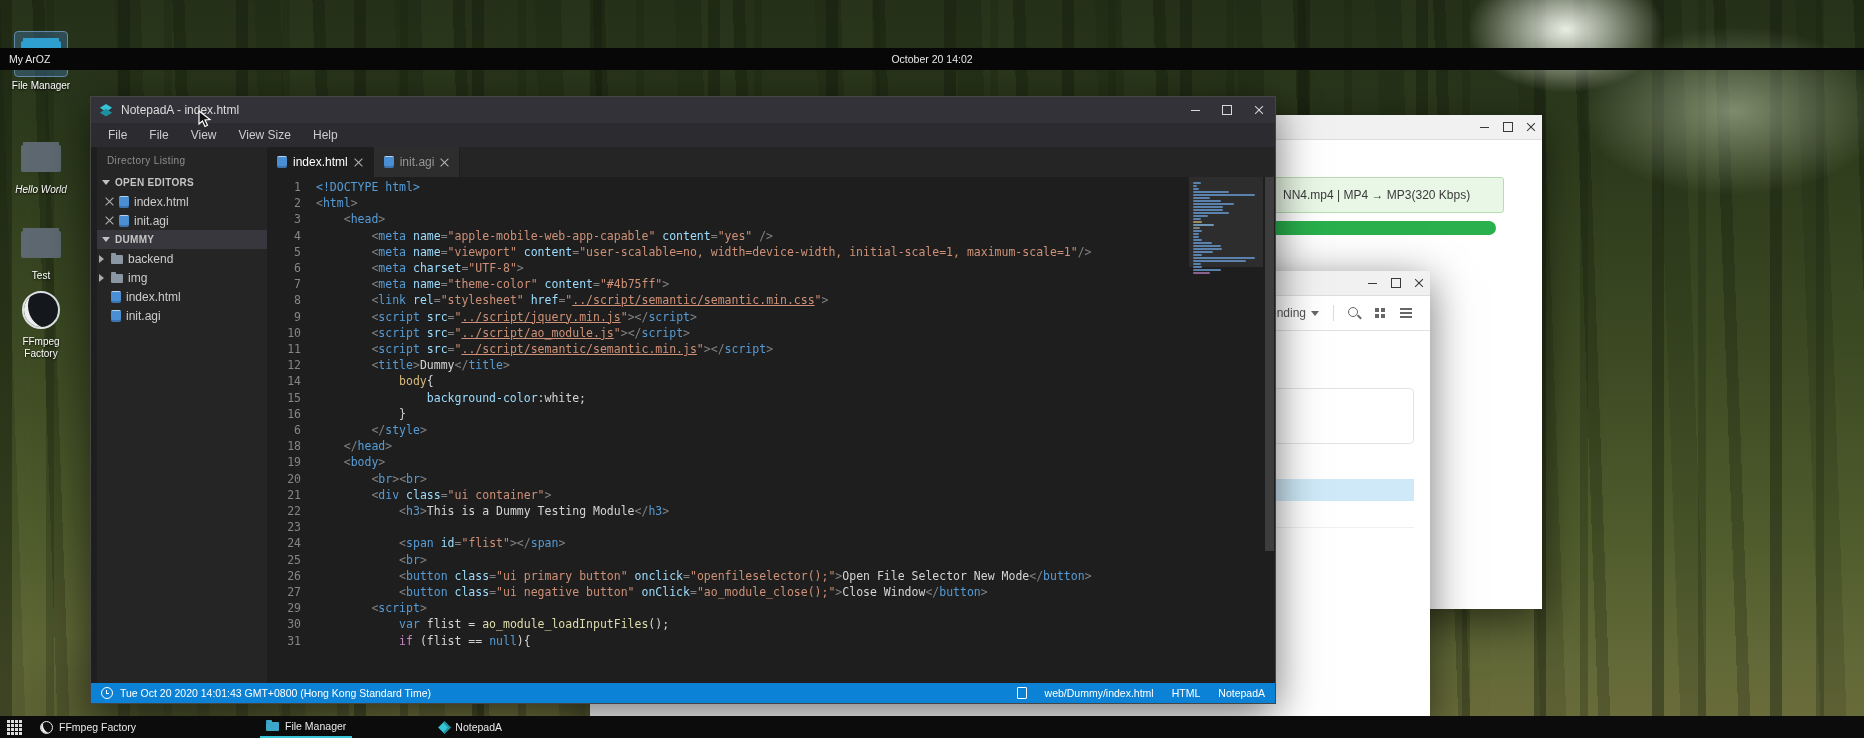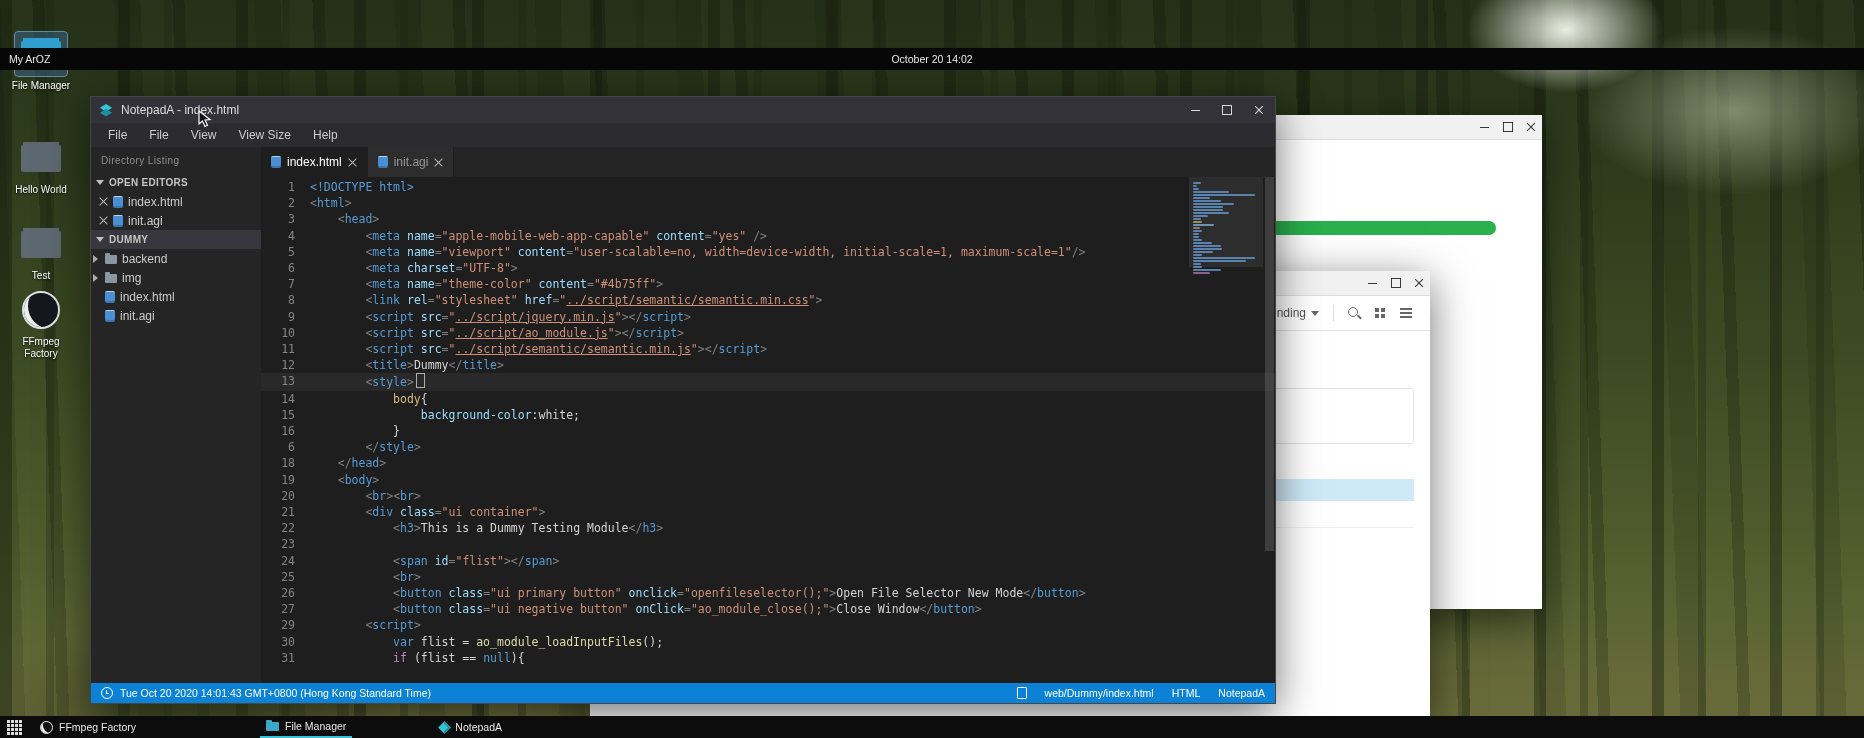--- a/index.html
+++ b/index.html
@@ -16,21 +16,21 @@
       linear-gradient(180deg,#222e18 0%,#2c3a1c 22%,#3d4b24 48%,#535f2e 72%,#6a6f3c 90%,#75743f 100%);
   }
   
   .topbar{position:absolute;left:0;top:0;width:100%;height:22px;background:#070707;color:#e9e9e9;font-size:10.5px;z-index:40;margin-top:48px;}
   .topbar .tb-left{position:absolute;left:9px;top:5px;}
   .topbar .tb-center{position:absolute;left:50%;transform:translateX(-50%);top:5px;}
   
   .desk-icons{position:absolute;left:0;top:22px;z-index:2;}
   .desk-icon{position:absolute;left:8px;width:66px;display:flex;flex-direction:column;align-items:center;gap:4px;cursor:pointer;}
   .desk-icon:nth-child(1){top:10px;}
-  .desk-icon:nth-child(2){top:114px;}
+  .desk-icon:nth-child(2){top:114px;font-style:italic;}
   .desk-icon:nth-child(3){top:200px;}
   .desk-icon:nth-child(4){top:266px;}
   .di-glyph{width:52px;height:44px;display:flex;align-items:center;justify-content:center;border-radius:3px;}
   .desk-icon.selected .di-glyph{background:rgba(70,140,220,.30);outline:1px solid rgba(130,185,240,.65);}
   .di-folder{position:relative;}
   .di-folder::after{content:"";width:40px;height:27px;background:#5d6870;border-radius:2px;box-shadow:0 -5px 0 -2px #5d6870;position:relative;}
   .desk-icon.selected .di-folder::after{background:#2f9fd0;box-shadow:0 -5px 0 -2px #2f9fd0;}
   .di-app::after{content:"";width:34px;height:34px;border-radius:50%;background:#15181c;border:2px solid #dfe3e6;box-shadow:inset 10px -4px 0 -6px #eee;}
   .di-label{font-size:10px;line-height:1.2;color:#fff;text-align:center;text-shadow:0 1px 2px rgba(0,0,0,.9);max-width:62px;}
   
@@ -65,21 +65,21 @@
   .fm-row-blue{margin:35px 16px 0;height:22px;background:#cfe9f8;}
   .fm-row{margin:0 16px;height:26px;border-bottom:1px solid #efefef;}
   
   .np-win{left:90px;top:96px;width:1186px;height:608px;z-index:10;background:#1e1e1e;border:1px solid #454545;box-sizing:border-box;display:flex;flex-direction:column;}
   .np-titlebar{height:26px;background:#323238;display:flex;align-items:center;gap:8px;padding-left:8px;flex:none;}
   .np-logo{display:flex;align-items:center;}
   .np-title{font-size:12px;color:#dcdcdc;}
   .np-controls{margin-left:auto;display:flex;height:100%;color:#d8d8d8;}
   .np-menubar{height:24px;background:#2b2b30;display:flex;align-items:center;padding-left:6px;flex:none;}
   .menu-item{padding:0 11px;font-size:12px;color:#cccccc;line-height:24px;cursor:pointer;}
-  .np-main{display:flex;flex:1;min-height:0;}
+  .np-main{display:flex;flex:1;min-height:0;margin-left:6px;}
   .np-sidebar{width:170px;background:#252526;flex:none;overflow:hidden;}
   .sb-header{font-size:10px;color:#8f8f8f;padding:8px 10px 7px;letter-spacing:.4px;}
   .sb-section{display:flex;align-items:center;gap:4px;height:19px;padding-left:5px;font-size:10px;font-weight:bold;color:#c5c5c5;letter-spacing:.3px;cursor:pointer;}
   .sb-section.folder{background:#37373d;}
   .side-row{height:19px;display:flex;align-items:center;gap:5px;padding-left:8px;cursor:pointer;}
   .side-row.tree{padding-left:0;}
   .side-label{font-size:12px;color:#cccccc;white-space:nowrap;overflow:hidden;}
   .close-x{width:9px;height:9px;position:relative;flex:none;cursor:pointer;}
   .close-x::before,.close-x::after{content:"";position:absolute;left:-1px;top:4px;width:11px;height:1px;background:#b5b5b5;}
   .close-x::before{transform:rotate(45deg);}
@@ -165,20 +165,23 @@
         <div class="di-label">FFmpeg Factory</div>
       </div>
     </div>
 
   <div class="win ff-win">
     <div class="lt-bar">
       <span class="wc wc-min"></span>
       <span class="wc wc-max"></span>
       <span class="wc wc-close"></span>
     </div>
+    <div class="ff-job">
+      <span class="ff-job-text">NN4.mp4 | MP4 → MP3(320 Kbps)</span>
+    </div>
     <div class="ff-bar"></div>
   </div>
 
   <div class="win fm-win">
     <div class="lt-bar">
       <span class="wc wc-min"></span>
       <span class="wc wc-max"></span>
       <span class="wc wc-close"></span>
     </div>
     <div class="fm-toolbar">
@@ -285,21 +288,20 @@
             <div class="code-line"><span class="ln">3</span><span class="toks"><span class="tk-p">    </span><span class="tk-pu">&lt;</span><span class="tk-t">head</span><span class="tk-pu">&gt;</span></span></div>
             <div class="code-line"><span class="ln">4</span><span class="toks"><span class="tk-p">        </span><span class="tk-pu">&lt;</span><span class="tk-t">meta</span><span class="tk-a"> name</span><span class="tk-pu">=</span><span class="tk-s">"apple-mobile-web-app-capable"</span><span class="tk-a"> content</span><span class="tk-pu">=</span><span class="tk-s">"yes"</span><span class="tk-pu"> /&gt;</span></span></div>
             <div class="code-line"><span class="ln">5</span><span class="toks"><span class="tk-p">        </span><span class="tk-pu">&lt;</span><span class="tk-t">meta</span><span class="tk-a"> name</span><span class="tk-pu">=</span><span class="tk-s">"viewport"</span><span class="tk-a"> content</span><span class="tk-pu">=</span><span class="tk-s">"user-scalable=no, width=device-width, initial-scale=1, maximum-scale=1"</span><span class="tk-pu">/&gt;</span></span></div>
             <div class="code-line"><span class="ln">6</span><span class="toks"><span class="tk-p">        </span><span class="tk-pu">&lt;</span><span class="tk-t">meta</span><span class="tk-a"> charset</span><span class="tk-pu">=</span><span class="tk-s">"UTF-8"</span><span class="tk-pu">&gt;</span></span></div>
             <div class="code-line"><span class="ln">7</span><span class="toks"><span class="tk-p">        </span><span class="tk-pu">&lt;</span><span class="tk-t">meta</span><span class="tk-a"> name</span><span class="tk-pu">=</span><span class="tk-s">"theme-color"</span><span class="tk-a"> content</span><span class="tk-pu">=</span><span class="tk-s">"#4b75ff"</span><span class="tk-pu">&gt;</span></span></div>
             <div class="code-line"><span class="ln">8</span><span class="toks"><span class="tk-p">        </span><span class="tk-pu">&lt;</span><span class="tk-t">link</span><span class="tk-a"> rel</span><span class="tk-pu">=</span><span class="tk-s">"stylesheet"</span><span class="tk-a"> href</span><span class="tk-pu">=</span><span class="tk-s">"</span><span class="tk-l">../script/semantic/semantic.min.css</span><span class="tk-s">"</span><span class="tk-pu">&gt;</span></span></div>
             <div class="code-line"><span class="ln">9</span><span class="toks"><span class="tk-p">        </span><span class="tk-pu">&lt;</span><span class="tk-t">script</span><span class="tk-a"> src</span><span class="tk-pu">=</span><span class="tk-s">"</span><span class="tk-l">../script/jquery.min.js</span><span class="tk-s">"</span><span class="tk-pu">&gt;</span><span class="tk-pu">&lt;/</span><span class="tk-t">script</span><span class="tk-pu">&gt;</span></span></div>
             <div class="code-line"><span class="ln">10</span><span class="toks"><span class="tk-p">        </span><span class="tk-pu">&lt;</span><span class="tk-t">script</span><span class="tk-a"> src</span><span class="tk-pu">=</span><span class="tk-s">"</span><span class="tk-l">../script/ao_module.js</span><span class="tk-s">"</span><span class="tk-pu">&gt;</span><span class="tk-pu">&lt;/</span><span class="tk-t">script</span><span class="tk-pu">&gt;</span></span></div>
             <div class="code-line"><span class="ln">11</span><span class="toks"><span class="tk-p">        </span><span class="tk-pu">&lt;</span><span class="tk-t">script</span><span class="tk-a"> src</span><span class="tk-pu">=</span><span class="tk-s">"</span><span class="tk-l">../script/semantic/semantic.min.js</span><span class="tk-s">"</span><span class="tk-pu">&gt;</span><span class="tk-pu">&lt;/</span><span class="tk-t">script</span><span class="tk-pu">&gt;</span></span></div>
             <div class="code-line"><span class="ln">12</span><span class="toks"><span class="tk-p">        </span><span class="tk-pu">&lt;</span><span class="tk-t">title</span><span class="tk-pu">&gt;</span><span class="tk-p">Dummy</span><span class="tk-pu">&lt;/</span><span class="tk-t">title</span><span class="tk-pu">&gt;</span></span></div>
-            <div class="code-line current"><span class="ln">13</span><span class="toks"><span class="tk-p">        </span><span class="tk-pu">&lt;</span><span class="tk-t">style</span><span class="tk-pu">&gt;</span><span class="tk-cur"></span></span></div>
             <div class="code-line"><span class="ln">14</span><span class="toks"><span class="tk-p">            </span><span class="tk-sel">body</span><span class="tk-p">{</span></span></div>
             <div class="code-line"><span class="ln">15</span><span class="toks"><span class="tk-p">                </span><span class="tk-a">background-color</span><span class="tk-p">:white;</span></span></div>
             <div class="code-line"><span class="ln">16</span><span class="toks"><span class="tk-p">            }</span></span></div>
             <div class="code-line"><span class="ln">6</span><span class="toks"><span class="tk-p">        </span><span class="tk-pu">&lt;/</span><span class="tk-t">style</span><span class="tk-pu">&gt;</span></span></div>
             <div class="code-line"><span class="ln">18</span><span class="toks"><span class="tk-p">    </span><span class="tk-pu">&lt;/</span><span class="tk-t">head</span><span class="tk-pu">&gt;</span></span></div>
             <div class="code-line"><span class="ln">19</span><span class="toks"><span class="tk-p">    </span><span class="tk-pu">&lt;</span><span class="tk-t">body</span><span class="tk-pu">&gt;</span></span></div>
             <div class="code-line"><span class="ln">20</span><span class="toks"><span class="tk-p">        </span><span class="tk-pu">&lt;</span><span class="tk-t">br</span><span class="tk-pu">&gt;</span><span class="tk-pu">&lt;</span><span class="tk-t">br</span><span class="tk-pu">&gt;</span></span></div>
             <div class="code-line"><span class="ln">21</span><span class="toks"><span class="tk-p">        </span><span class="tk-pu">&lt;</span><span class="tk-t">div</span><span class="tk-a"> class</span><span class="tk-pu">=</span><span class="tk-s">"ui container"</span><span class="tk-pu">&gt;</span></span></div>
             <div class="code-line"><span class="ln">22</span><span class="toks"><span class="tk-p">            </span><span class="tk-pu">&lt;</span><span class="tk-t">h3</span><span class="tk-pu">&gt;</span><span class="tk-p">This is a Dummy Testing Module</span><span class="tk-pu">&lt;/</span><span class="tk-t">h3</span><span class="tk-pu">&gt;</span></span></div>
             <div class="code-line"><span class="ln">23</span></div>

